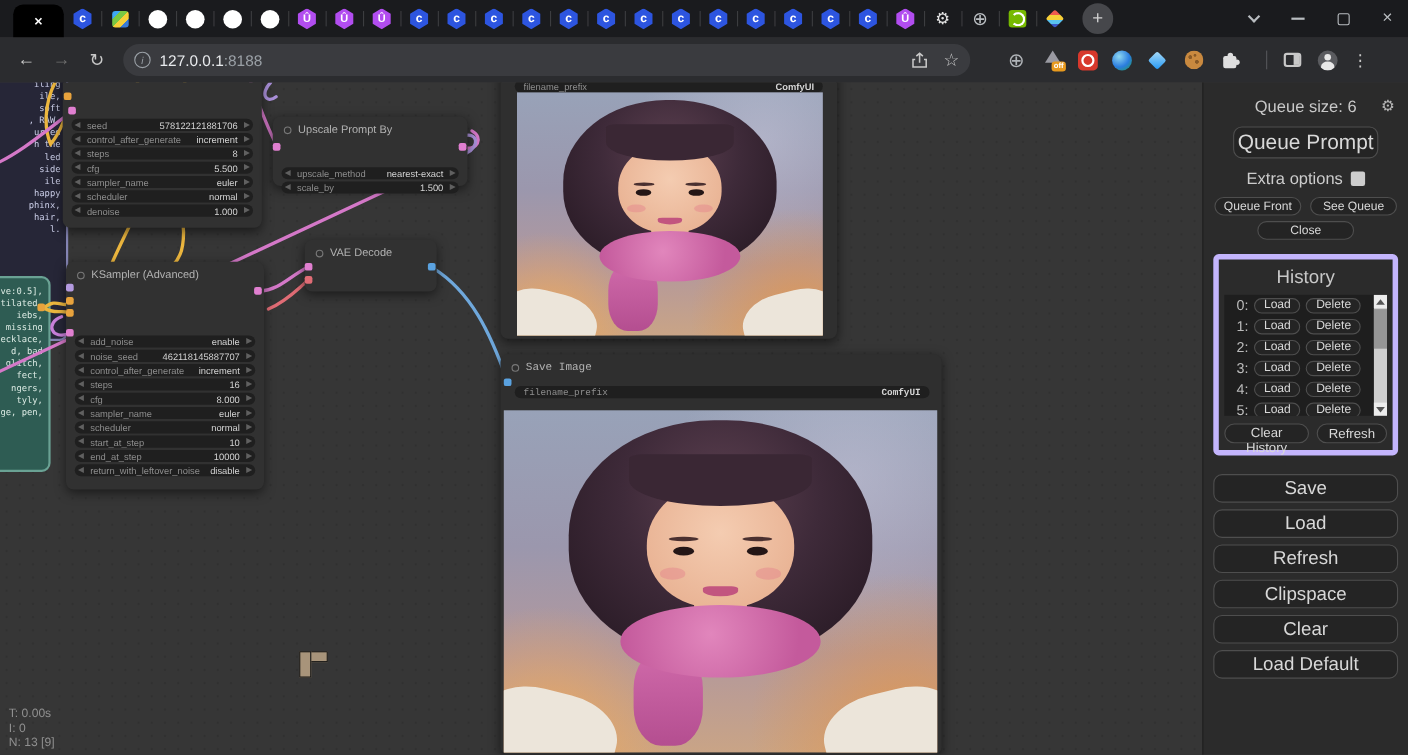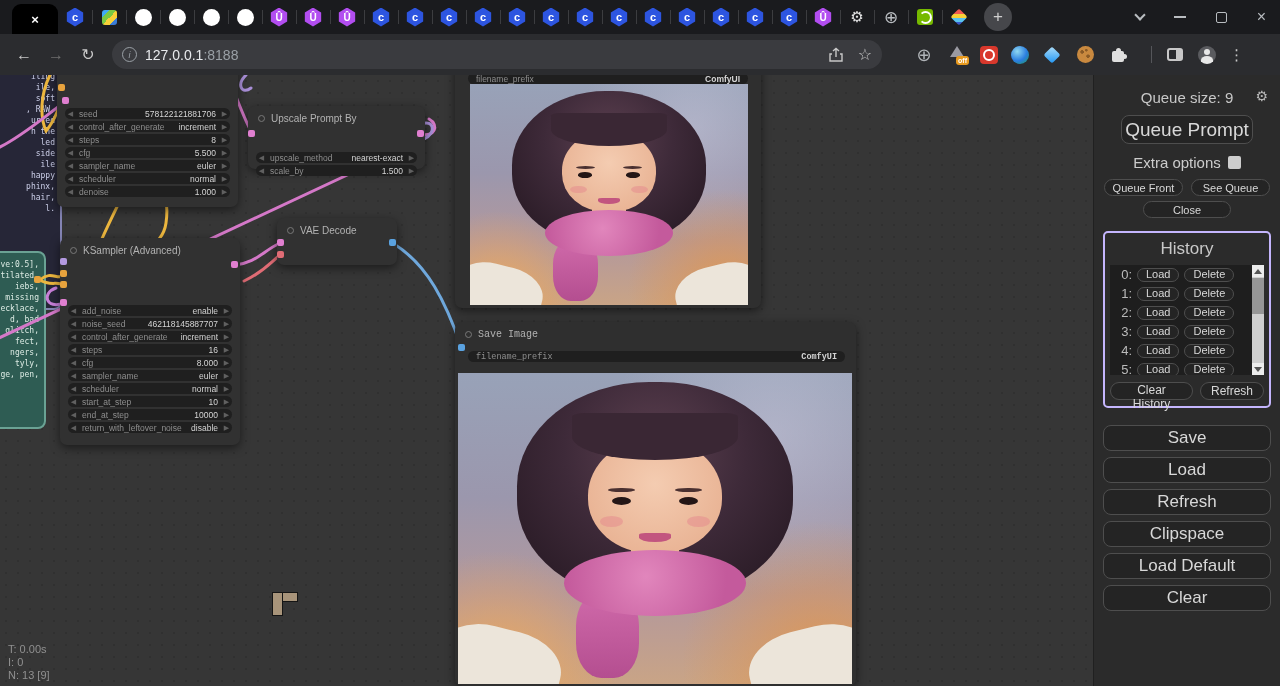--- a/index.html
+++ b/index.html
@@ -143,21 +143,21 @@
   .qsrow { position:relative; margin-top:14px; text-align:center; font-size:15px; color:#c8c8c8; }
   .gear { position:absolute; right:12px; top:-1px; font-size:14px; color:#b8b8b8; }
   .btn { background:#242424; border:1px solid #4e4e4e; border-radius:8px; color:#d8d8d8;
          font-family:"Liberation Sans", sans-serif; display:block; }
   .queue-prompt { width:132px; height:29px; margin:9px auto 0; font-size:19px; }
   .extra { display:flex; align-items:center; justify-content:center; gap:7px; margin-top:10px; font-size:15px; }
   .checkbox { width:13px; height:13px; background:#cdcdcd; border-radius:2px; }
   .smallrow { display:flex; gap:8px; margin:8px 10px 0; }
   .pillbtn { flex:1; height:17px; font-size:11px; border-radius:9px; }
   .closebtn { width:88px; height:17px; font-size:11px; border-radius:9px; margin:5px auto 0; }
-  .history { margin:13px 9px 0; border:2px solid #c4b5fd; border-radius:5px; padding:4px 5px 6px; }
+  .history { margin:13px 9px 0; border:5px solid #c4b5fd; border-radius:5px; padding:4px 5px 6px; }
   .htitle { text-align:center; font-size:17px; color:#c8c8c8; margin:2px 0 6px; }
   .hlist { position:relative; background:#1e1e1e; height:110px; overflow:hidden; padding-left:6px; }
   .hrow { display:flex; align-items:center; gap:5px; height:19px; }
   .hidx { width:16px; text-align:right; font-size:13px; color:#bbb; }
   .hbtn { height:14px; font-size:11px; line-height:11px; border-radius:8px; padding:0 8px; }
   .scrollbar { position:absolute; right:0; top:0; width:12px; height:110px; background:#cfcfcf; }
   .sb-btn { position:absolute; left:0; width:12px; height:12px; background:#ececec; display:flex; align-items:center; justify-content:center; }
   .sb-up { top:0; } .sb-down { bottom:0; }
   .tri-up { width:0; height:0; border-left:4px solid transparent; border-right:4px solid transparent; border-bottom:5px solid #555; }
   .tri-down { width:0; height:0; border-left:4px solid transparent; border-right:4px solid transparent; border-top:5px solid #555; }
@@ -629,21 +629,21 @@
   <div class="stats">
 
   <div>T: 0.00s</div>
       <div>I: 0</div>
       <div>N: 13 [9]</div>
     </div>
 </div>
 
 <div class="sidebar">
   <div class="qsrow">
-    <span>Queue size: 9</span>
+    <span>Queue size: 6</span>
     <span class="gear">⚙</span>
   </div>
   <button class="btn queue-prompt">Queue Prompt</button>
   <div class="extra">
     <span>Extra options</span>
     <span class="checkbox"></span>
   </div>
   <div class="smallrow">
     <button class="btn pillbtn">Queue Front</button>
     <button class="btn pillbtn">See Queue</button>
@@ -710,17 +710,17 @@
   <div class="mainbtns">
 
       <button class="btn bigbtn">Save</button>
 
       <button class="btn bigbtn">Load</button>
 
       <button class="btn bigbtn">Refresh</button>
 
       <button class="btn bigbtn">Clipspace</button>
 
+      <button class="btn bigbtn">Clear</button>
+
       <button class="btn bigbtn">Load Default</button>
-
-      <button class="btn bigbtn">Clear</button>
     </div>
 </div>
 
 </body></html>

